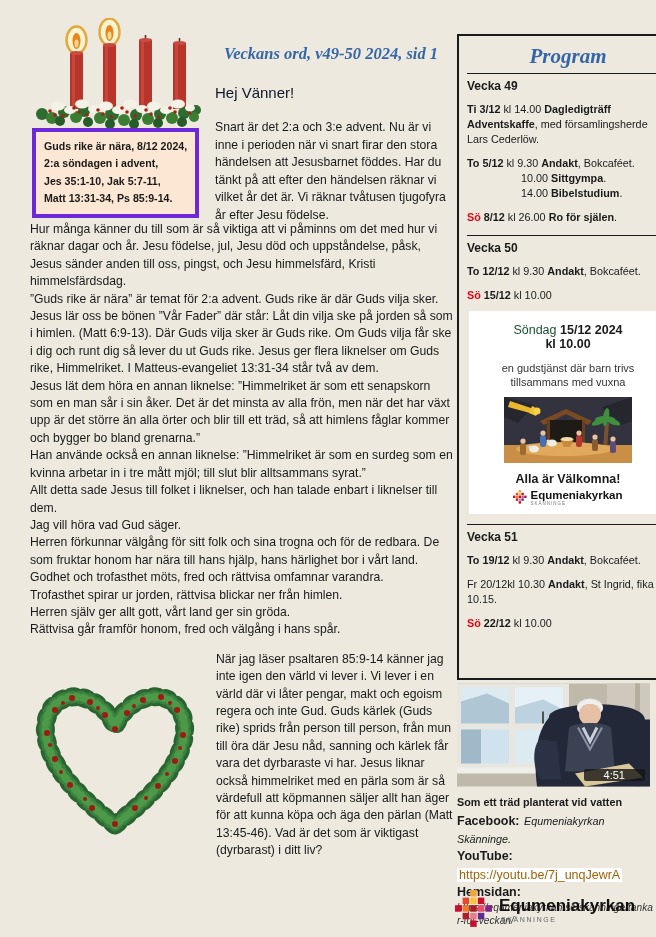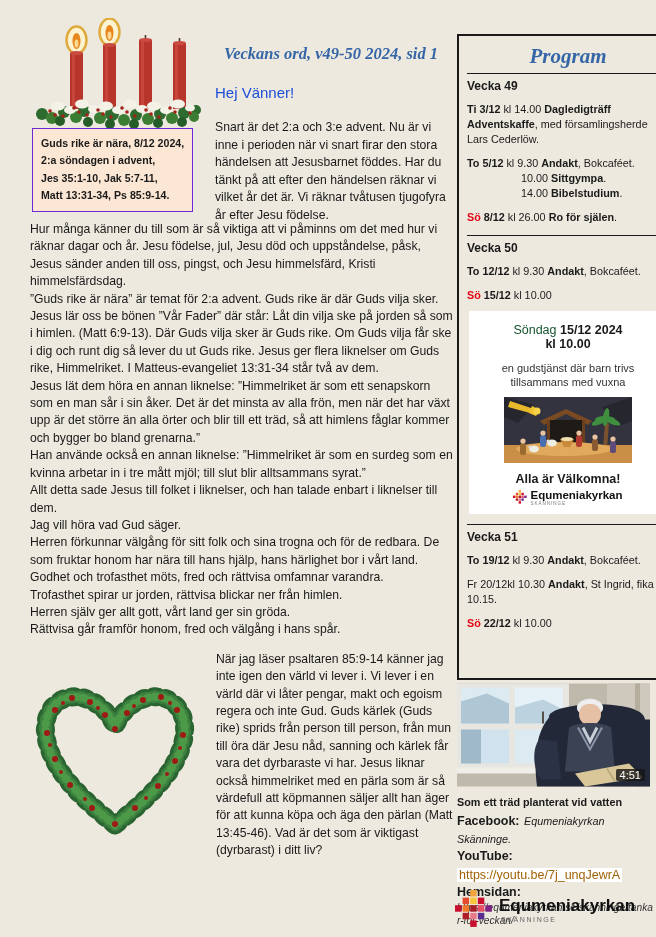--- a/index.html
+++ b/index.html
@@ -5,23 +5,23 @@
   html,body{margin:0;padding:0;}
   body{width:656px;height:937px;background:#EDE9DF;font-family:"Liberation Sans",sans-serif;color:#1a1a1a;overflow:hidden;}
   #page{position:relative;width:656px;height:937px;background:#EDE9DF;}
 
   
   #left-col{position:absolute;left:30px;top:0;width:424px;height:937px;}
   #candles{position:absolute;left:0;top:18px;width:175px;height:112px;}
   #page-title{position:absolute;left:178px;top:44px;width:246px;text-align:center;
     font-family:"Liberation Serif",serif;font-style:italic;font-weight:bold;
     font-size:16.5px;color:#3566A7;white-space:nowrap;}
-  #greeting{position:absolute;left:185px;top:84px;font-size:15px;color:#1d4ed8;}
+  #greeting{position:absolute;left:185px;top:84px;font-size:15px;color:#0f172a;}
   #intro{position:absolute;left:185px;top:107px;width:240px;font-size:12.2px;line-height:17.5px;}
-  #info-box{position:absolute;left:2px;top:128px;background:#FBE7D3;border:1px solid #6d28d9;
+  #info-box{position:absolute;left:2px;top:128px;background:#FBE7D3;border:4px solid #6d28d9;
     padding:6px 8px;font-weight:bold;font-size:10.6px;line-height:17.4px;white-space:nowrap;}
   #main-text{position:absolute;left:0;top:221px;width:424px;font-size:12.2px;line-height:17.4px;}
   #main-text p{margin:0;}
   .mt{margin-top:11px;}
   .quote{margin:11px 0 0 40px;white-space:pre-line;}
   .final-row{display:flex;margin-top:12px;}
   .heart-wrap{width:170px;flex:none;padding-top:16px;}
   .p4{flex:1;padding-left:16px;}
 
   
@@ -44,21 +44,21 @@
   .mini-logo{display:flex;align-items:flex-start;justify-content:center;gap:3px;margin-top:3px;}
   .mini-logo svg{width:14px;height:14px;margin-top:1px;}
   .mini-logo-txt{text-align:left;}
   .mini-logo-name{font-size:11.5px;font-weight:bold;color:#111;line-height:12px;}
   .mini-logo-sub{font-size:4.5px;letter-spacing:1px;color:#777;}
 
   
   #video-thumb{position:absolute;left:457px;top:683px;width:193px;height:104px;cursor:pointer;}
   #video-thumb svg{display:block;width:193px;height:104px;}
   #video-duration{position:absolute;right:5px;bottom:6px;background:rgba(20,20,20,.8);
-    color:#fff;font-size:11px;padding:0 4px;border-radius:2px;}
+    color:#fff;font-size:11px;padding:0 20px;border-radius:2px;}
 
   
   #social{position:absolute;left:457px;top:796px;width:198px;}
   .sline{margin:2px 0;}
   #video-caption{font-size:10.8px;font-weight:bold;margin-bottom:3px;}
   .link-label{font-weight:bold;font-size:12.5px;}
   .fb-val{font-style:italic;font-size:10.8px;}
   #youtube-url{display:inline-block;background:#fff;font-size:12.5px;padding:0 2px;color:#a16207;cursor:pointer;}
   #website-url{font-style:italic;font-size:10.2px;line-height:13px;color:#333;cursor:pointer;word-break:break-all;}
 

